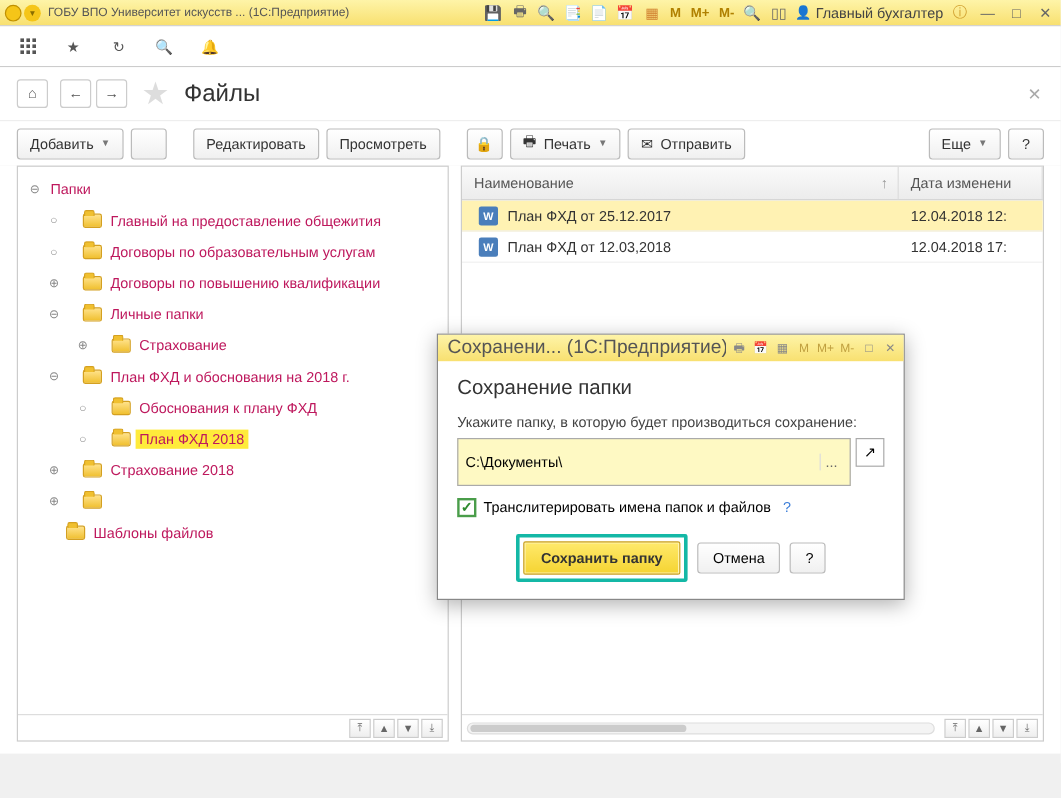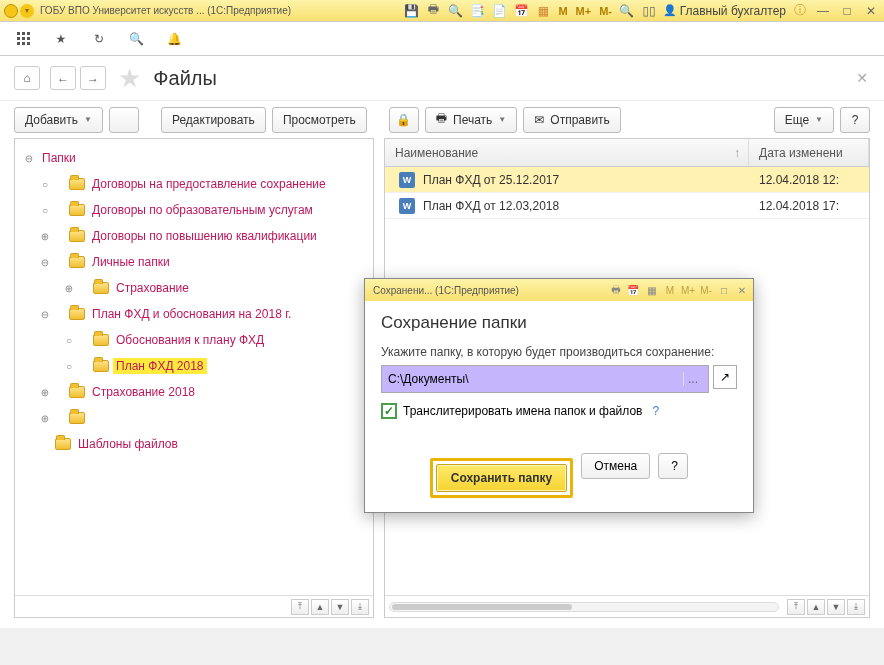--- a/index.html
+++ b/index.html
@@ -70,34 +70,34 @@
 
 
 .panel-footer { height:22px; border-top:1px solid #ddd; display:flex; justify-content:flex-end; align-items:center; gap:2px; padding:0 4px; }
 .panel-footer .nav { width:18px; height:16px; border:1px solid #ccc; background:linear-gradient(#fff,#eee); display:flex; align-items:center; justify-content:center; font-size:9px; color:#666; cursor:pointer; }
 .hscroll { flex:1; height:10px; background:#f4f4f4; border:1px solid #ddd; border-radius:5px; margin-right:6px; position:relative; }
 .hscroll .thumb { position:absolute; left:2px; top:1px; height:6px; width:180px; background:#ccc; border-radius:3px; }
 
 
 .modal { position:absolute; left:364px; top:278px; width:390px; background:#fff; border:1px solid #888; box-shadow:0 4px 16px rgba(0,0,0,0.3); }
 .modal-titlebar { height:22px; background:linear-gradient(#fef4a8,#f8e070); display:flex; align-items:center; padding:0 4px; gap:4px; }
-.modal-titlebar .mtitle { flex:1; color:#555; font-size:10px; white-space:nowrap; overflow:hidden; }
+.modal-titlebar .mtitle { flex:1; color:#555; font-size:16px; white-space:nowrap; overflow:hidden; }
 .modal-titlebar .micon { width:14px; height:14px; display:flex; align-items:center; justify-content:center; color:#888; font-size:10px; }
 .modal-body { padding:12px 16px 14px; }
 .modal-body h2 { font-size:17px; font-weight:normal; color:#333; margin-bottom:12px; }
 .modal-body .lbl { color:#444; margin-bottom:6px; }
 .path-row { display:flex; gap:4px; margin-bottom:10px; }
-.path-input { flex:1; border:1px solid #aaa; height:28px; padding:0 6px; background:#c4b5fd; position:relative; display:flex; align-items:center; }
+.path-input { flex:1; border:1px solid #aaa; height:40px; padding:0 6px; background:#fef9c3; position:relative; display:flex; align-items:center; }
 .path-input .dots { margin-left:auto; color:#666; cursor:pointer; padding:0 4px; border-left:1px solid #ddd; }
 .ext-btn { width:24px; height:24px; border:1px solid #aaa; background:#fff; display:flex; align-items:center; justify-content:center; cursor:pointer; }
 .check-row { display:flex; align-items:center; gap:6px; margin-bottom:14px; }
 .check-row .chk { width:16px; height:16px; border:2px solid #4a9d4a; display:flex; align-items:center; justify-content:center; color:#2e8b2e; font-size:12px; font-weight:bold; }
 .check-row .q { color:#3b7dd8; margin-left:4px; cursor:pointer; }
 .modal-buttons { display:flex; justify-content:center; gap:8px; align-items:center; }
-.highlight-wrap { border:3px solid #eab308; padding:3px; border-radius:2px;margin-top:25px; }
+.highlight-wrap { border:3px solid #14b8a6; padding:3px; border-radius:2px; }
 .btn-yellow { background:linear-gradient(#ffe96b,#f5d432); border:1px solid #caa020; height:28px; padding:0 14px; font-weight:bold; color:#333; border-radius:2px; cursor:pointer; box-shadow:inset 0 0 0 1px #fff4b0; }
 .btn-plain { border:1px solid #bbb; background:linear-gradient(#fff,#f0f0f0); height:26px; padding:0 12px; border-radius:3px; cursor:pointer; }
 </style>
 </head>
 <body>
 
 <div class="titlebar">
   <span class="app-icon"></span>
   <span class="dropdown-arrow">▾</span>
   <span class="title">ГОБУ ВПО Университет искусств ...  (1С:Предприятие)</span>
@@ -181,21 +181,21 @@
     <div class="tree">
       <div class="tree-row">
         <span class="exp">⊖</span>
         <span class="label">Папки</span>
       </div>
       <div id="tree-items">
           <div class="tree-row indent-1">
             <span class="exp">○</span>
             <span class="bullet"></span>
             <span class="folder-icon"></span>
-            <span class="label">Договоры на предоставление сохранение</span>
+            <span class="label">Главный на предоставление общежития</span>
           </div>
           <div class="tree-row indent-1">
             <span class="exp">○</span>
             <span class="bullet"></span>
             <span class="folder-icon"></span>
             <span class="label">Договоры по образовательным услугам</span>
           </div>
           <div class="tree-row indent-1">
             <span class="exp">⊕</span>
             <span class="bullet"></span>

